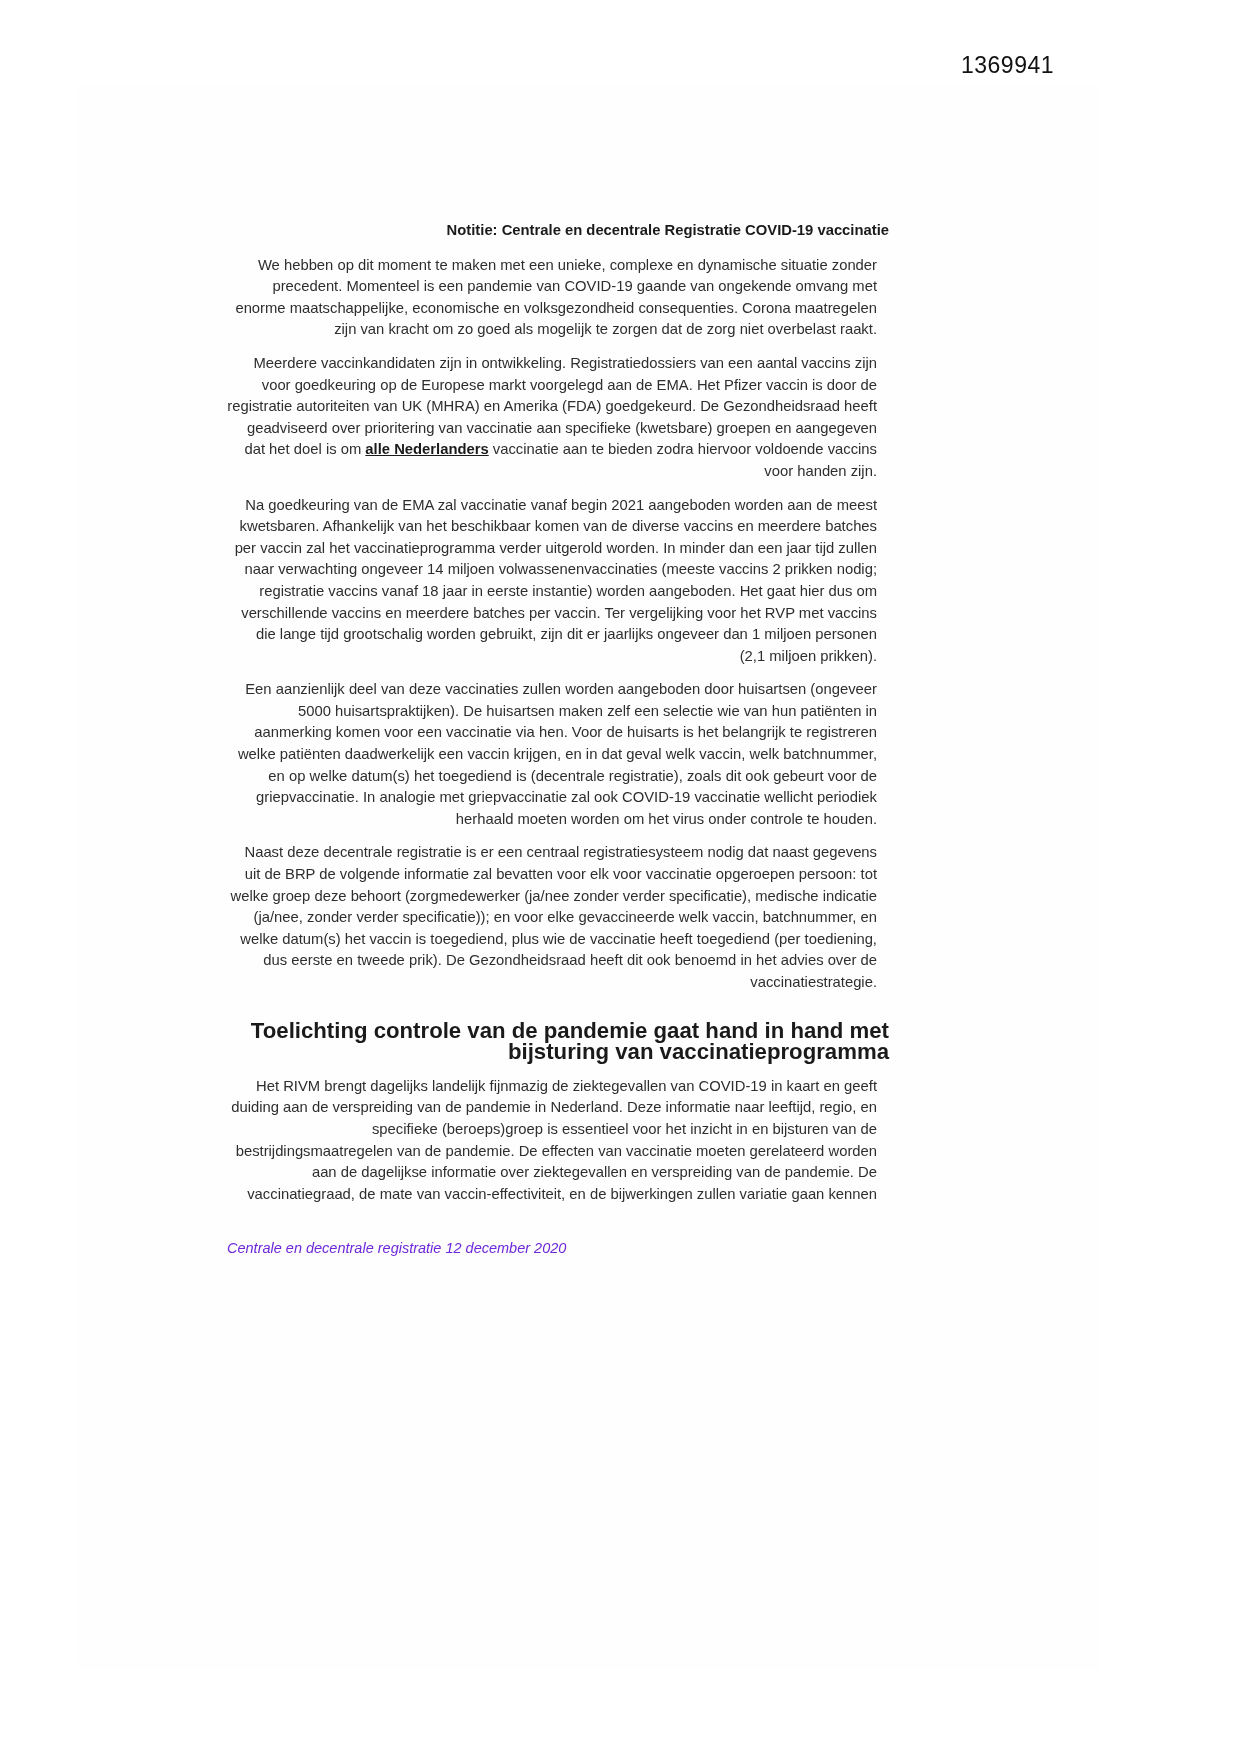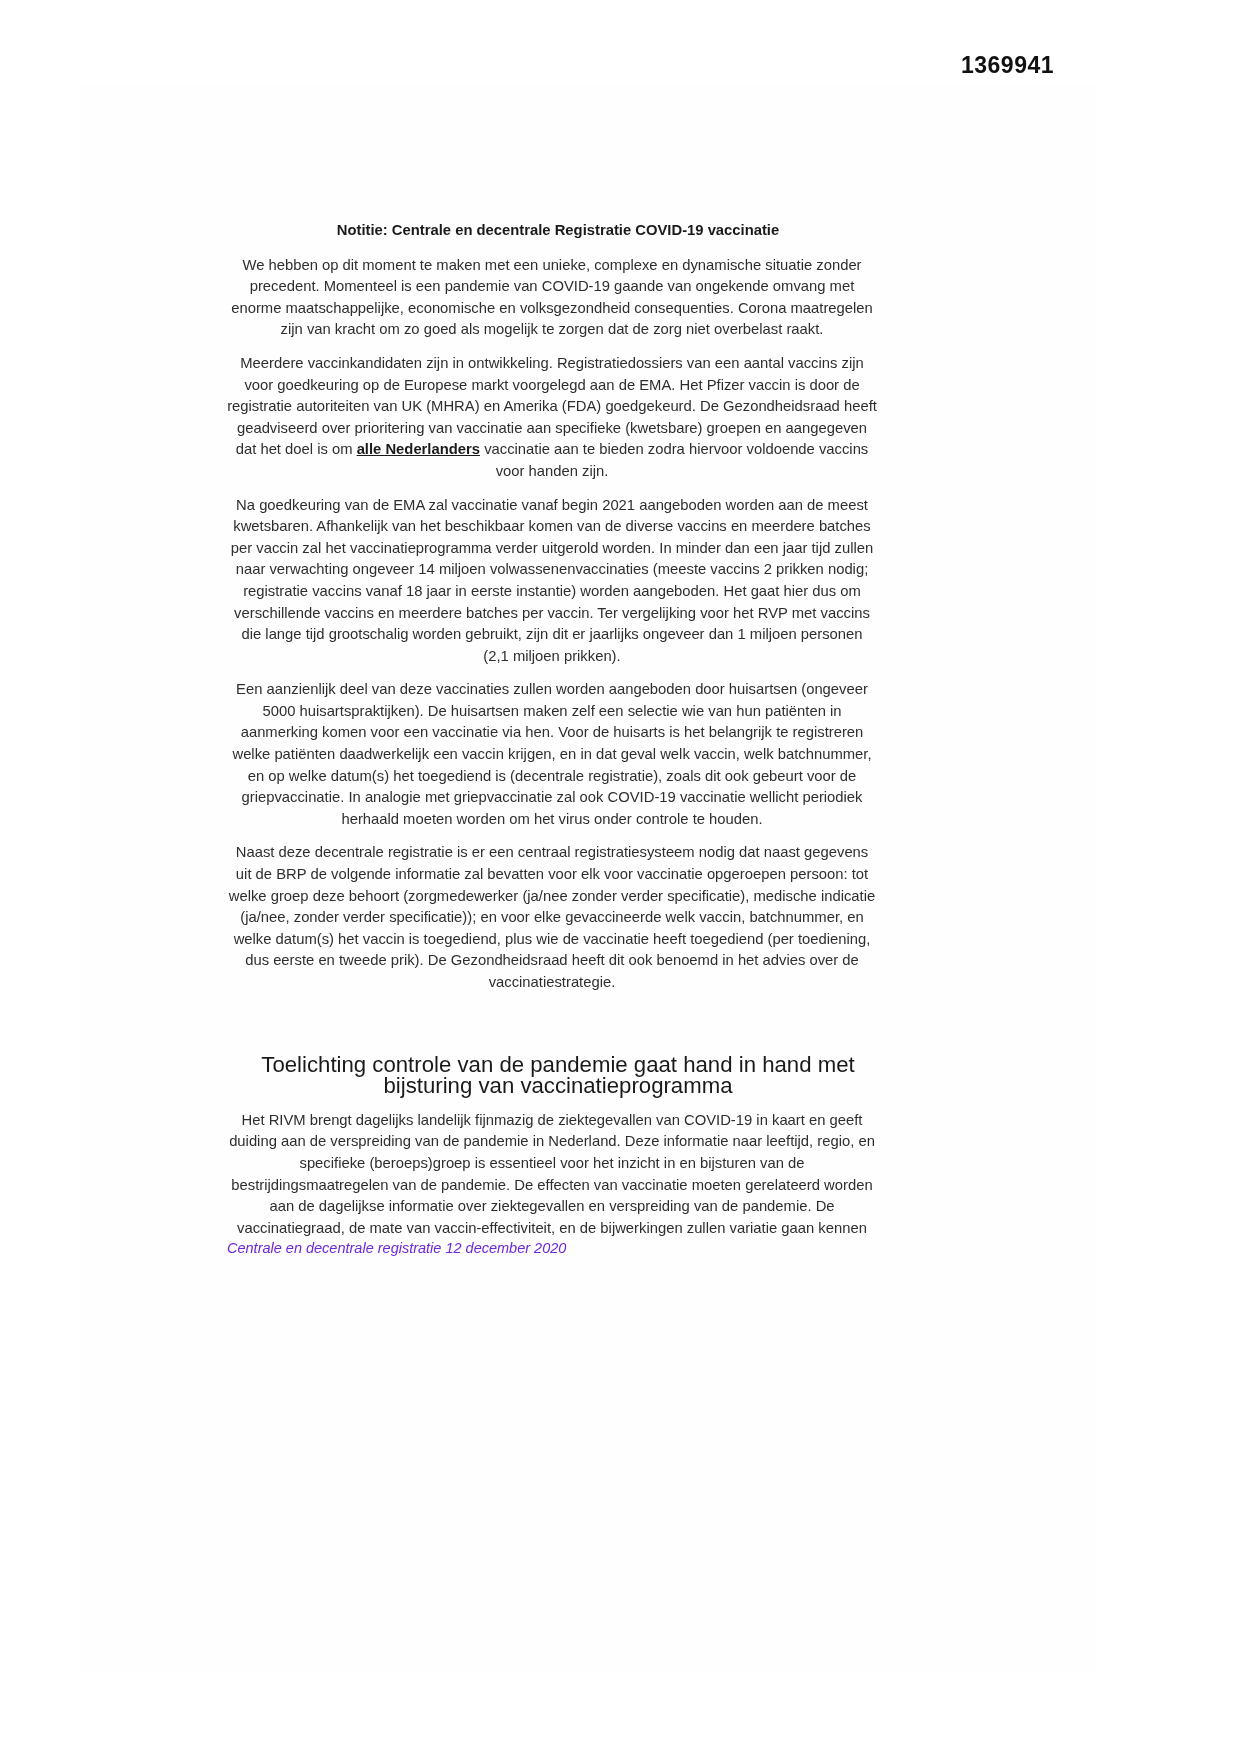--- a/index.html
+++ b/index.html
@@ -23,30 +23,30 @@
     height: 1586px;
     background: #fefefe;
   }
   .doc-number {
     position: absolute;
     top: 52px;
     left: 961px;
     font-size: 23px;
     letter-spacing: 0.5px;
     color: #111111;
-    font-weight: 700;
+    font-weight: 400;
   }
   .content {
     position: absolute;
     left: 227px;
     top: 220px;
     width: 662px;
     font-size: 14.8px;
     line-height: 21.6px;
-    text-align: center;
+    text-align: right;
   }
   .doc-title {
     font-weight: bold;
     color: #1a1a1a;
     margin: 0 0 13px 0;
     font-size: 14.8px;
   }
   .doc-subtitle {
     font-weight: bold;
     font-style: italic;
@@ -56,23 +56,23 @@
   }
   .para {
     margin: 0 12px 12px 0;
   }
   .bold-inline {
     font-weight: bold;
     color: #1a1a1a;
     text-decoration: underline;
   }
   .section-heading {
-    font-weight: normal;
+    font-weight: bold;
     color: #1a1a1a;
-    margin: 60px 0 13px 0;
+    margin: 26px 0 13px 0;
   }
   .doc-footer {
     position: absolute;
     left: 227px;
     top: 1240px;
     width: 662px;
     font-style: italic;
     font-size: 14.5px;
     color: #6d28d9;
   }

